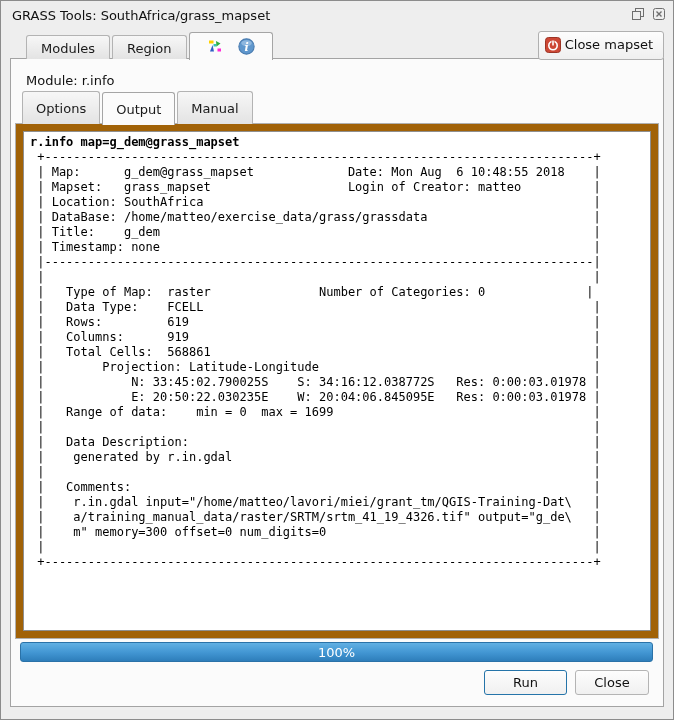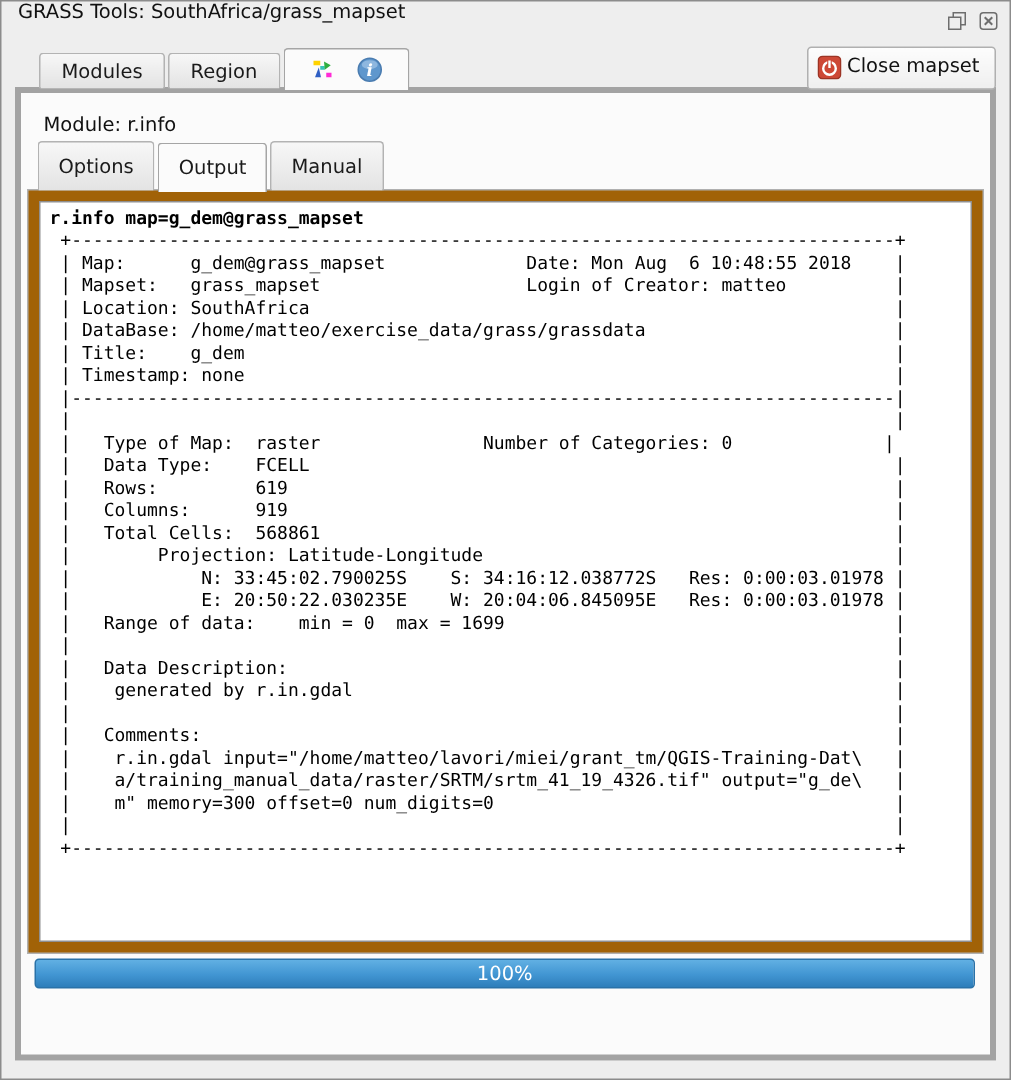--- a/index.html
+++ b/index.html
@@ -1,39 +1,39 @@
 <!DOCTYPE html>
 <html><head>
 <meta charset="utf-8">
 <style>
   html,body{margin:0;padding:0;}
   body{width:674px;height:720px;font-family:"DejaVu Sans","Liberation Sans",sans-serif;background:#d9d9d9;}
   .window{position:absolute;left:0;top:0;width:674px;height:720px;box-sizing:border-box;
           background:#eeeeee;border:1px solid #8c8c8c;overflow:hidden;}
 
   
-  .titlebar{position:absolute;left:0;top:0;right:0;height:28px;display:flex;}
+  .titlebar{position:absolute;left:0;top:0;right:0;height:28px;display:flex;align-items:center;}
   .title{margin-left:11px;font-size:13px;color:#111;}
   .winbtns{position:absolute;right:5px;top:4px;display:flex;gap:3px;}
   .winbtn{width:18px;height:18px;display:flex;align-items:center;justify-content:center;cursor:default;}
 
   
   .tabbar{position:absolute;left:9px;right:9px;top:30px;height:28px;display:flex;align-items:flex-end;z-index:3;}
   .tab{box-sizing:border-box;margin-right:2px;padding:5px 14px 4px;font-size:13px;color:#1a1a1a;
        background:linear-gradient(#f7f7f7,#e3e3e3);border:1px solid #b3b3b3;border-bottom:none;
        border-radius:3px 3px 0 0;height:24px;display:flex;align-items:center;}
   .tab.first{margin-left:16px;}
   .tab.active{background:#fbfbfb;border:1px solid #a5a5a5;border-bottom:none;height:28px;
               position:relative;top:1px;padding:5px 17px;display:flex;gap:15px;align-items:center;}
   .closemapset{margin-left:auto;align-self:center;display:flex;align-items:center;gap:4px;
                padding:3px 10px 4px 6px;font-size:13px;color:#111;background:linear-gradient(#fdfdfd,#efefef);
                border:1px solid #b0b0b0;border-radius:3px;height:20px;}
 
   
-  .pane{position:absolute;left:9px;right:9px;top:57px;bottom:12px;background:#fbfbfb;border:4px solid #a3a3a3;box-sizing:border-box;text-decoration:underline;}
+  .pane{position:absolute;left:9px;right:9px;top:57px;bottom:12px;background:#fbfbfb;border:1px solid #a3a3a3;box-sizing:border-box;text-decoration:underline;}
   .module-label{position:absolute;left:15px;top:14px;font-size:13px;color:#111;}
 
   
   .subtabs{position:absolute;left:4px;top:38px;height:27px;display:flex;align-items:flex-end;z-index:2;}
   .stab{box-sizing:border-box;margin-right:2px;padding:16px 13px;font-size:13px;color:#1a1a1a;
         background:linear-gradient(#f7f7f7,#e3e3e3);border:1px solid #b3b3b3;border-bottom:none;
         border-radius:3px 3px 0 0;height:22px;display:flex;align-items:center;}
   .stab.first{margin-left:7px;}
   .stab.active{background:#fbfbfb;border:1px solid #a5a5a5;border-bottom:none;height:26px;position:relative;top:1px;justify-content:flex-end;}
 
@@ -156,15 +156,23 @@
  |    m" memory=300 offset=0 num_digits=0                                     |
  |                                                                            |
  +----------------------------------------------------------------------------+</pre>
       </div>
     </div>
 
     <div class="progress">
       <span>100%</span>
     </div>
 
+    <div class="btnrow">
+      <div class="btn run">
+        <span>Run</span>
+      </div>
+      <div class="btn close">
+        <span>Close</span>
+      </div>
+    </div>
   </div>
 
 </div>
 
 </body></html>

